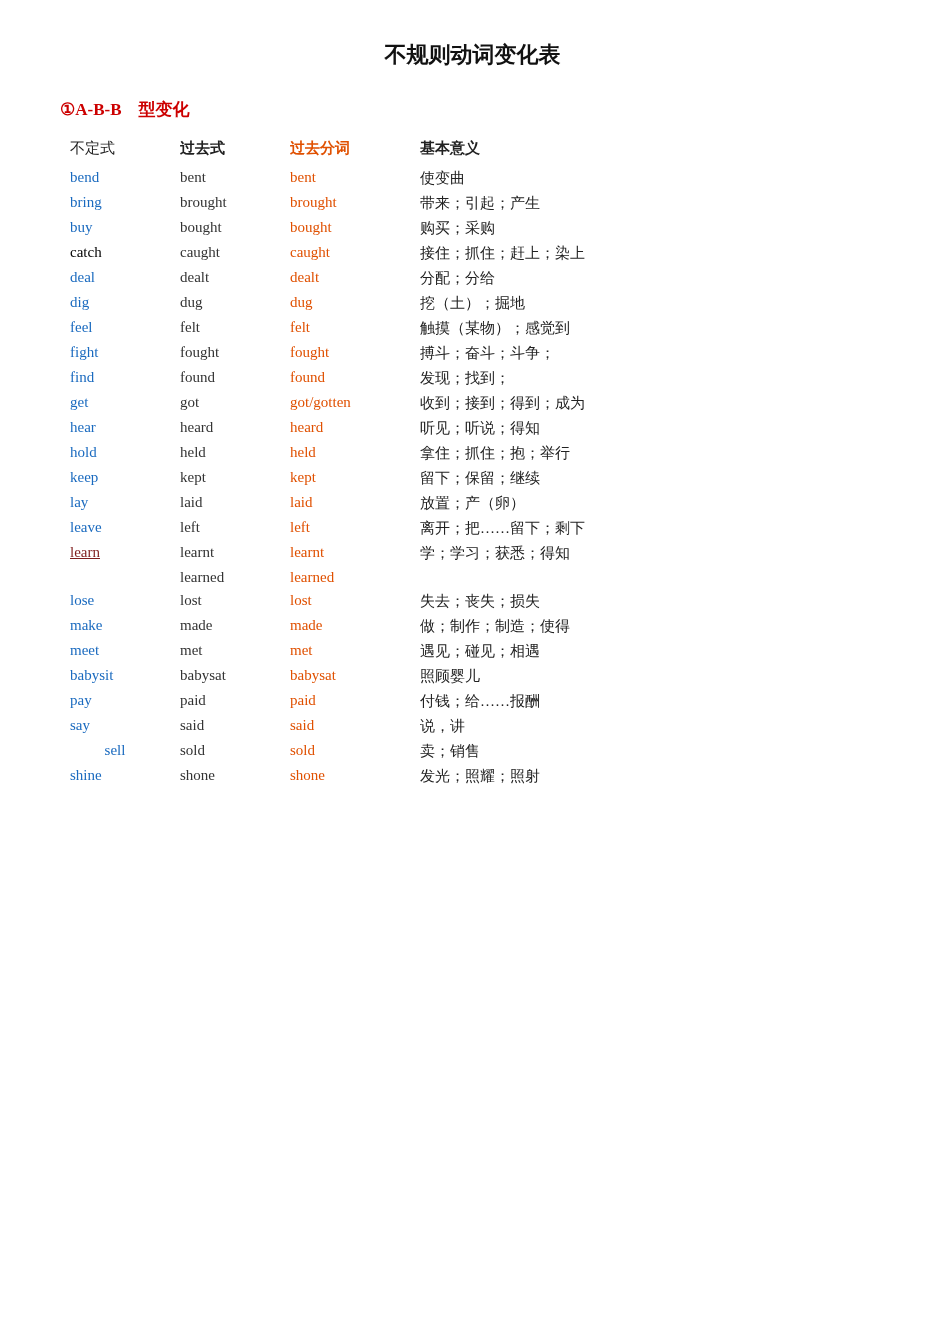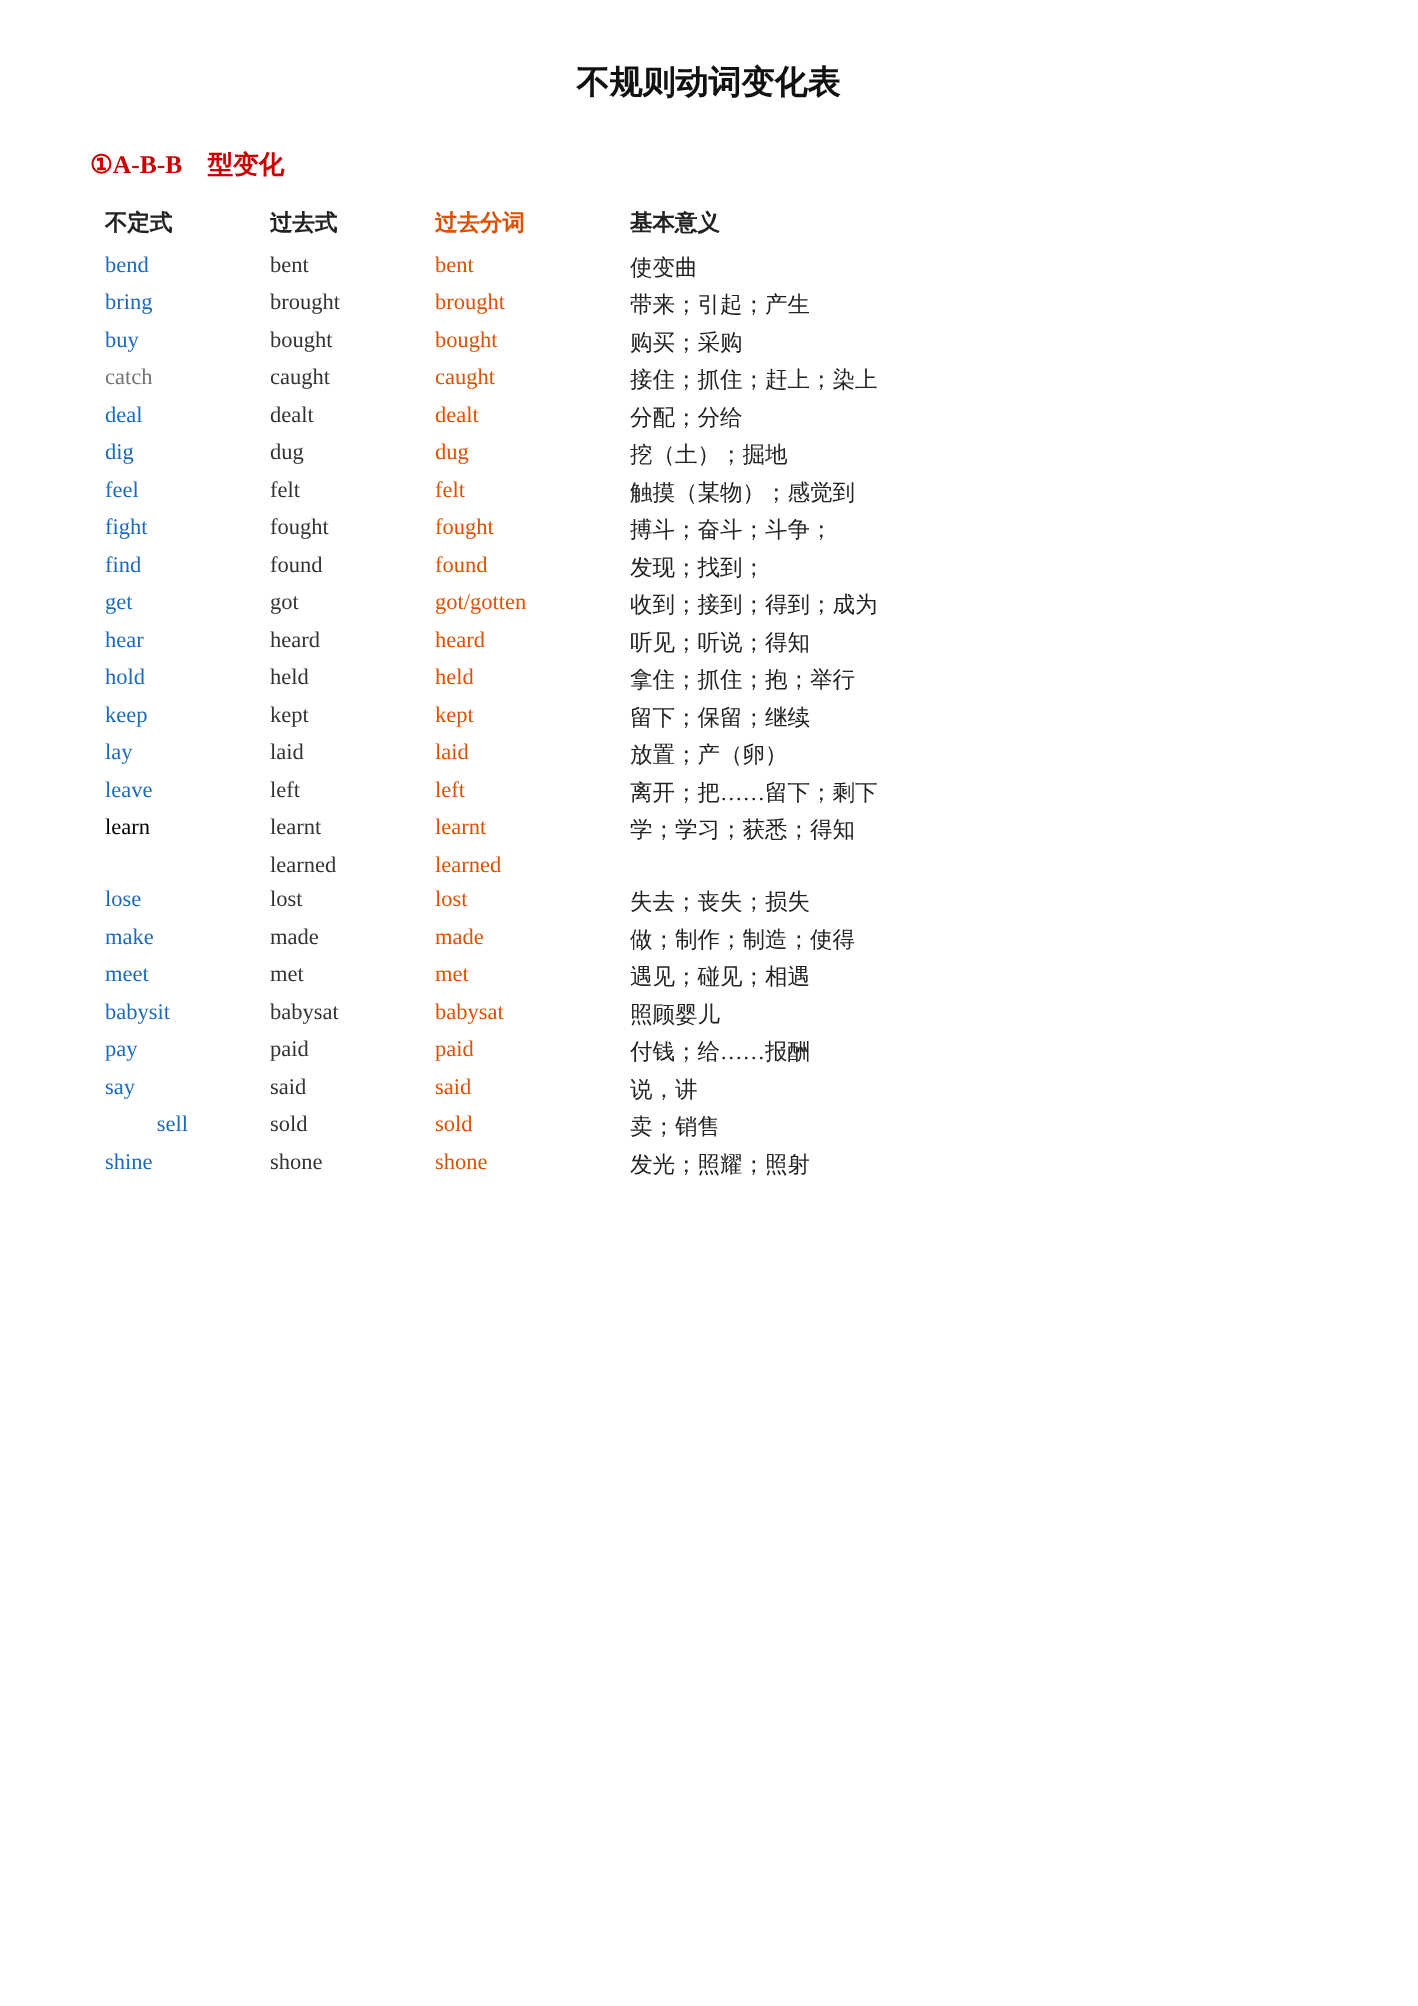--- a/index.html
+++ b/index.html
@@ -44,21 +44,21 @@
       font-size: 15px;
       vertical-align: top;
     }
     .col-infinitive { width: 110px; color: #1a6abf; }
     .col-past { width: 110px; color: #333; }
     .col-participle { width: 130px; color: #e05000; }
     .col-meaning { color: #222; margin-top: 44px; }
     .row-infinitive td.col-infinitive { color: #1a6abf; }
     .row-infinitive td.col-past { color: #333; }
     .row-infinitive td.col-participle { color: #e05000; }
-    .header-row th:nth-child(1) { color: #222; font-weight: bold; }
+    .header-row th:nth-child(1) { color: #222; font-weight: normal; }
     .header-row th:nth-child(2) { color: #222; font-weight: bold; margin-top: 16px; }
     .header-row th:nth-child(3) { color: #e05000; font-weight: bold; }
     .header-row th:nth-child(4) { color: #222; font-weight: bold; }
   </style>
 </head>
 <body>
 
 <h1 class="page-title">不规则动词变化表</h1>
 <div class="section-title">①A-B-B　型变化</div>
 
@@ -84,21 +84,21 @@
         <td class="col-participle" style="color: rgb(224, 80, 0);">brought</td>
         <td class="col-meaning">带来；引起；产生</td>
       </tr>
       <tr class="row-infinitive">
         <td class="col-infinitive" style="color: rgb(26, 106, 191);">buy</td>
         <td class="col-past" style="color: rgb(51, 51, 51);">bought</td>
         <td class="col-participle" style="color: rgb(224, 80, 0);">bought</td>
         <td class="col-meaning">购买；采购</td>
       </tr>
       <tr class="row-infinitive">
-        <td class="col-infinitive" style="color: #737373;">catch</td>
+        <td class="col-infinitive" style="color: #000000;">catch</td>
         <td class="col-past" style="color: rgb(51, 51, 51);">caught</td>
         <td class="col-participle" style="color: rgb(224, 80, 0);">caught</td>
         <td class="col-meaning">接住；抓住；赶上；染上</td>
       </tr>
       <tr class="row-infinitive">
         <td class="col-infinitive" style="color: rgb(26, 106, 191);">deal</td>
         <td class="col-past" style="color: rgb(51, 51, 51);">dealt</td>
         <td class="col-participle" style="color: rgb(224, 80, 0);">dealt</td>
         <td class="col-meaning">分配；分给</td>
       </tr>
@@ -156,21 +156,21 @@
         <td class="col-participle" style="color: rgb(224, 80, 0);">laid</td>
         <td class="col-meaning">放置；产（卵）</td>
       </tr>
       <tr class="row-infinitive">
         <td class="col-infinitive" style="color: rgb(26, 106, 191);">leave</td>
         <td class="col-past" style="color: rgb(51, 51, 51);">left</td>
         <td class="col-participle" style="color: rgb(224, 80, 0);">left</td>
         <td class="col-meaning">离开；把……留下；剩下</td>
       </tr>
       <tr class="row-infinitive">
-        <td class="col-infinitive" style="color: #000000;">learn</td>
+        <td class="col-infinitive" style="color: #7f1d1d; text-decoration: underline;">learn</td>
         <td class="col-past" style="color: rgb(51, 51, 51);">learnt</td>
         <td class="col-participle" style="color: rgb(224, 80, 0);">learnt</td>
         <td class="col-meaning">学；学习；获悉；得知</td>
       </tr>
       <tr class="row-infinitive">
         <td class="col-infinitive" style="color: rgb(26, 106, 191);"></td>
         <td class="col-past" style="color: rgb(51, 51, 51);">learned</td>
         <td class="col-participle" style="color: rgb(224, 80, 0);">learned</td>
         <td class="col-meaning"></td>
       </tr>

